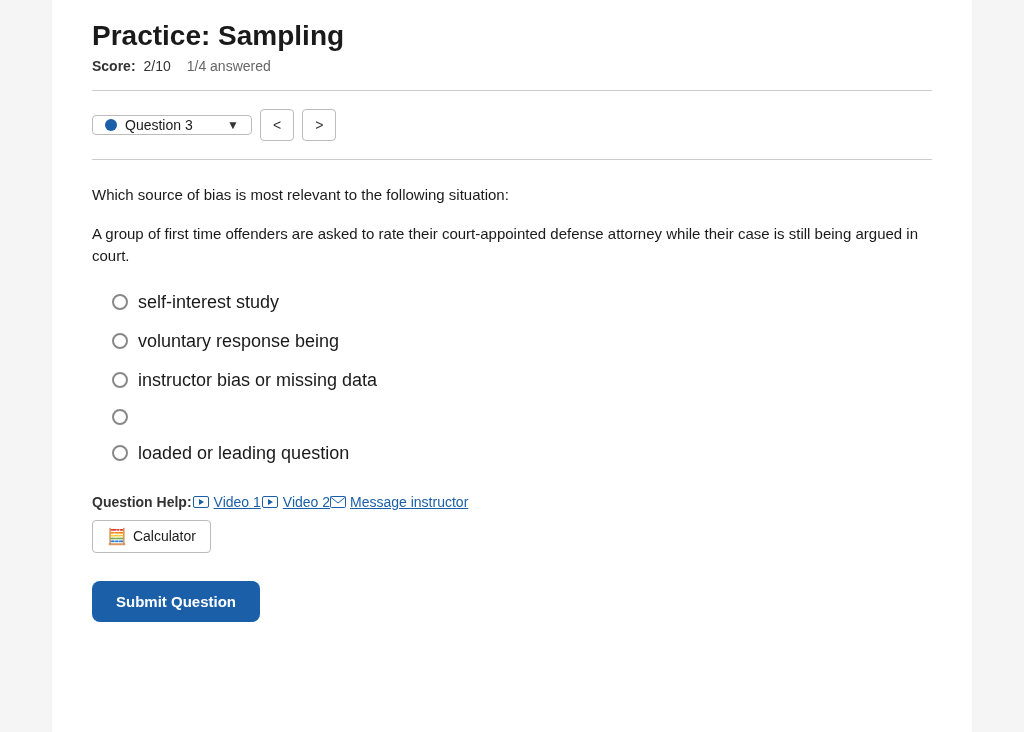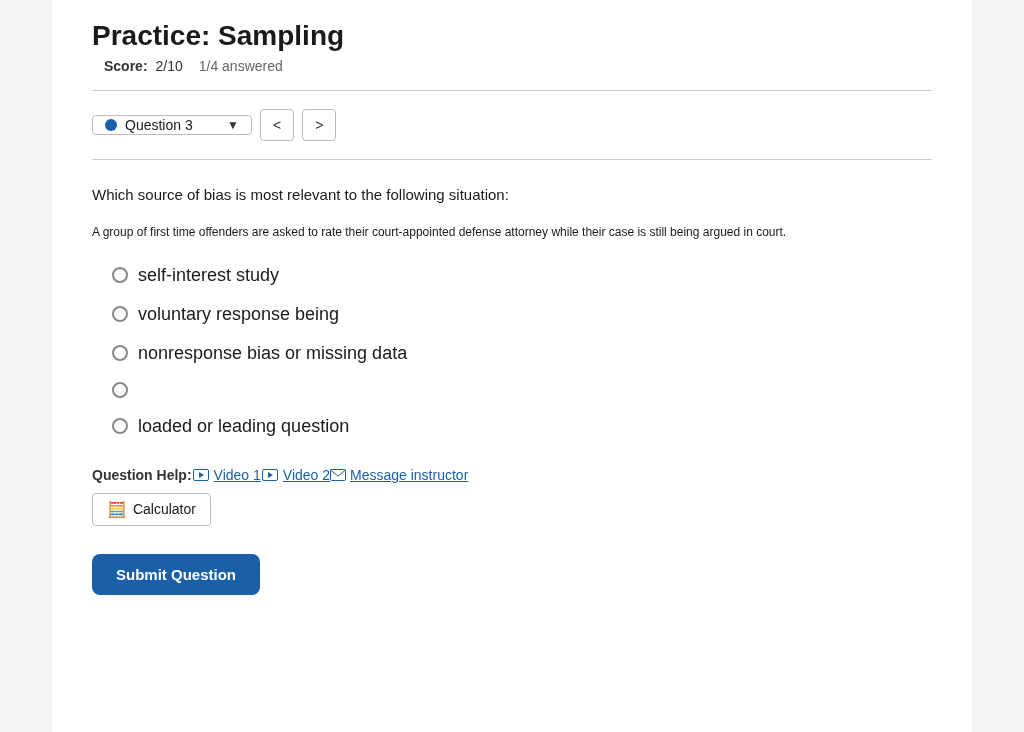--- a/index.html
+++ b/index.html
@@ -36,21 +36,20 @@
       margin-bottom: 6px;
     }
 
     .score-line {
       display: flex;
       align-items: center;
       gap: 16px;
       font-size: 14px;
       color: #333;
       margin-bottom: 16px;
-      margin-left: 12px;
     }
 
     .answered-label {
       color: #666;
     }
 
     .divider {
       border: none;
       border-top: 1px solid #ccc;
       margin-bottom: 18px;
@@ -115,21 +114,21 @@
     }
 
     .question-text {
       font-size: 15px;
       color: #1a1a1a;
       line-height: 1.5;
       margin-bottom: 16px;
     }
 
     .question-scenario {
-      font-size: 12px;
+      font-size: 15px;
       color: #1a1a1a;
       line-height: 1.5;
       margin-bottom: 24px;
     }
 
     .options-list {
       list-style: none;
       margin-left: 20px;
       margin-bottom: 30px;
     }
@@ -276,21 +275,21 @@
       <li class="option-item">
         <div class="option-radio"></div>
         <span class="option-label">self-interest study</span>
       </li>
       <li class="option-item">
         <div class="option-radio"></div>
         <span class="option-label">voluntary response being</span>
       </li>
       <li class="option-item">
         <div class="option-radio"></div>
-        <span class="option-label">nonresponse bias or missing data</span>
+        <span class="option-label">instructor bias or missing data</span>
       </li>
       <li class="option-item">
         <div class="option-radio"></div>
       </li>
       <li class="option-item">
         <div class="option-radio"></div>
         <span class="option-label">loaded or leading question</span>
       </li>
     </ul>
 

